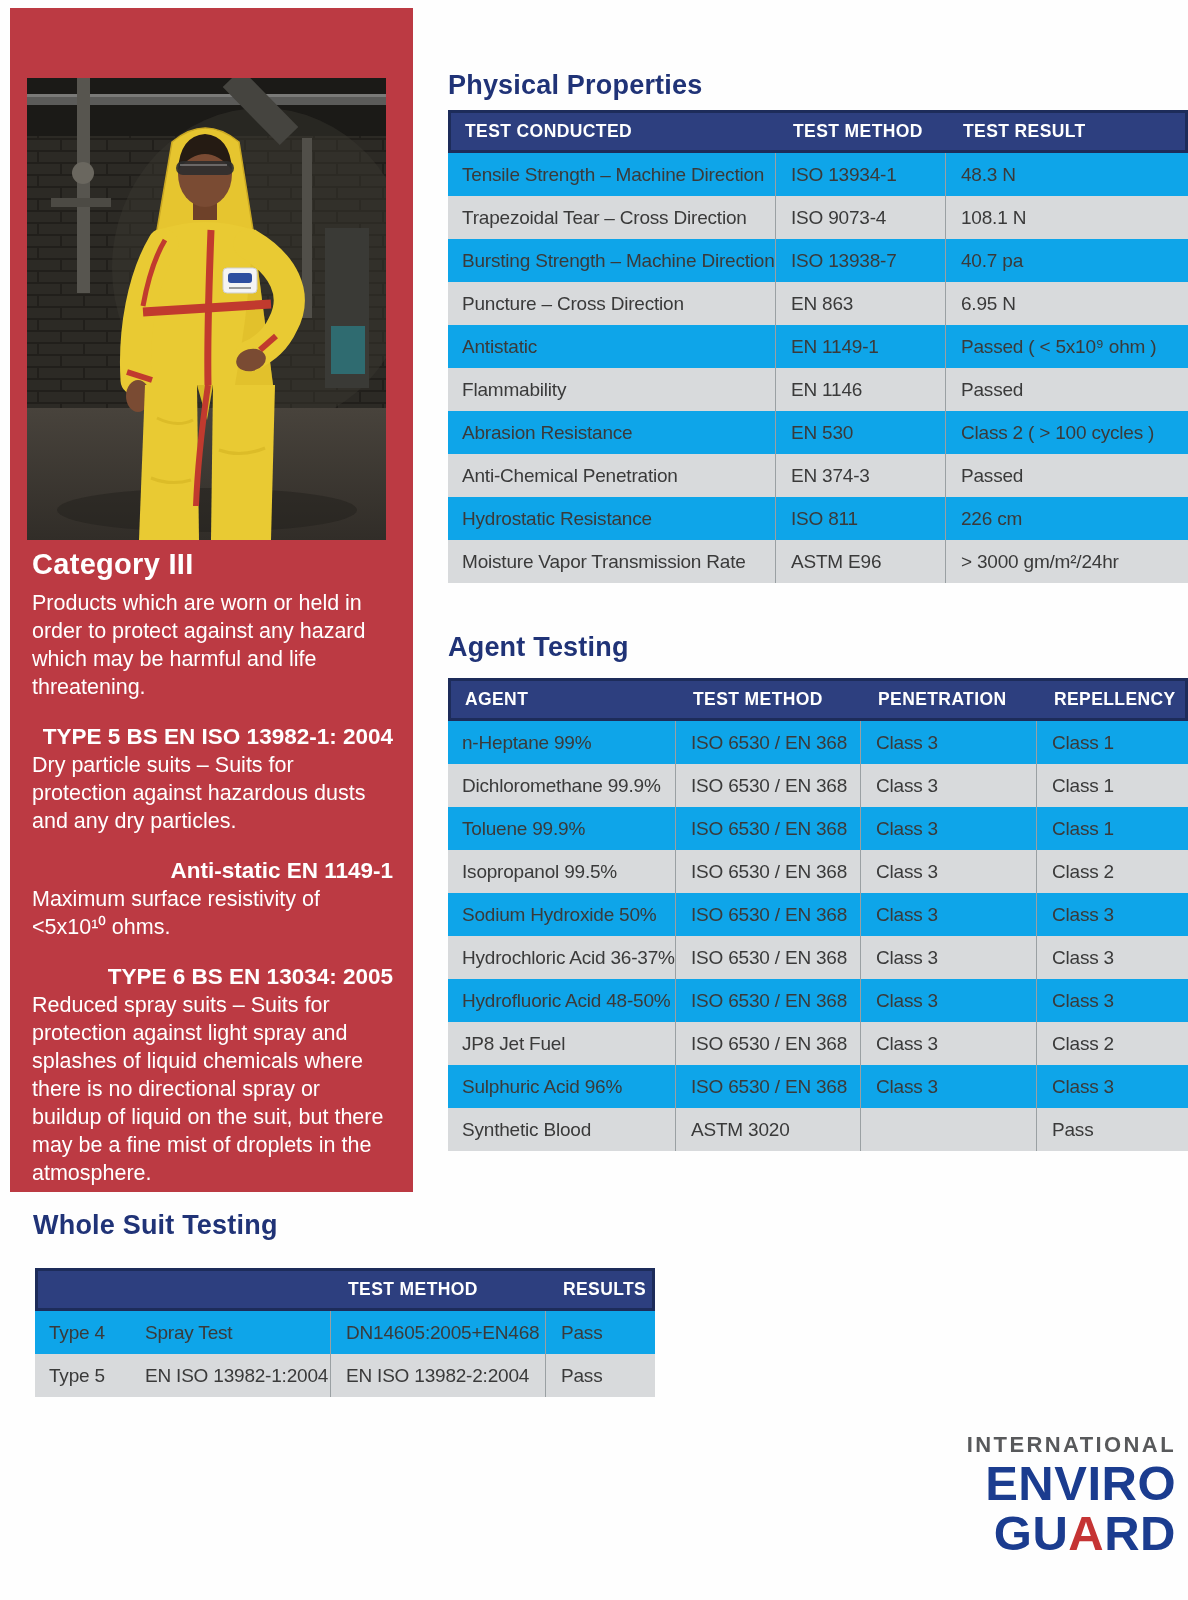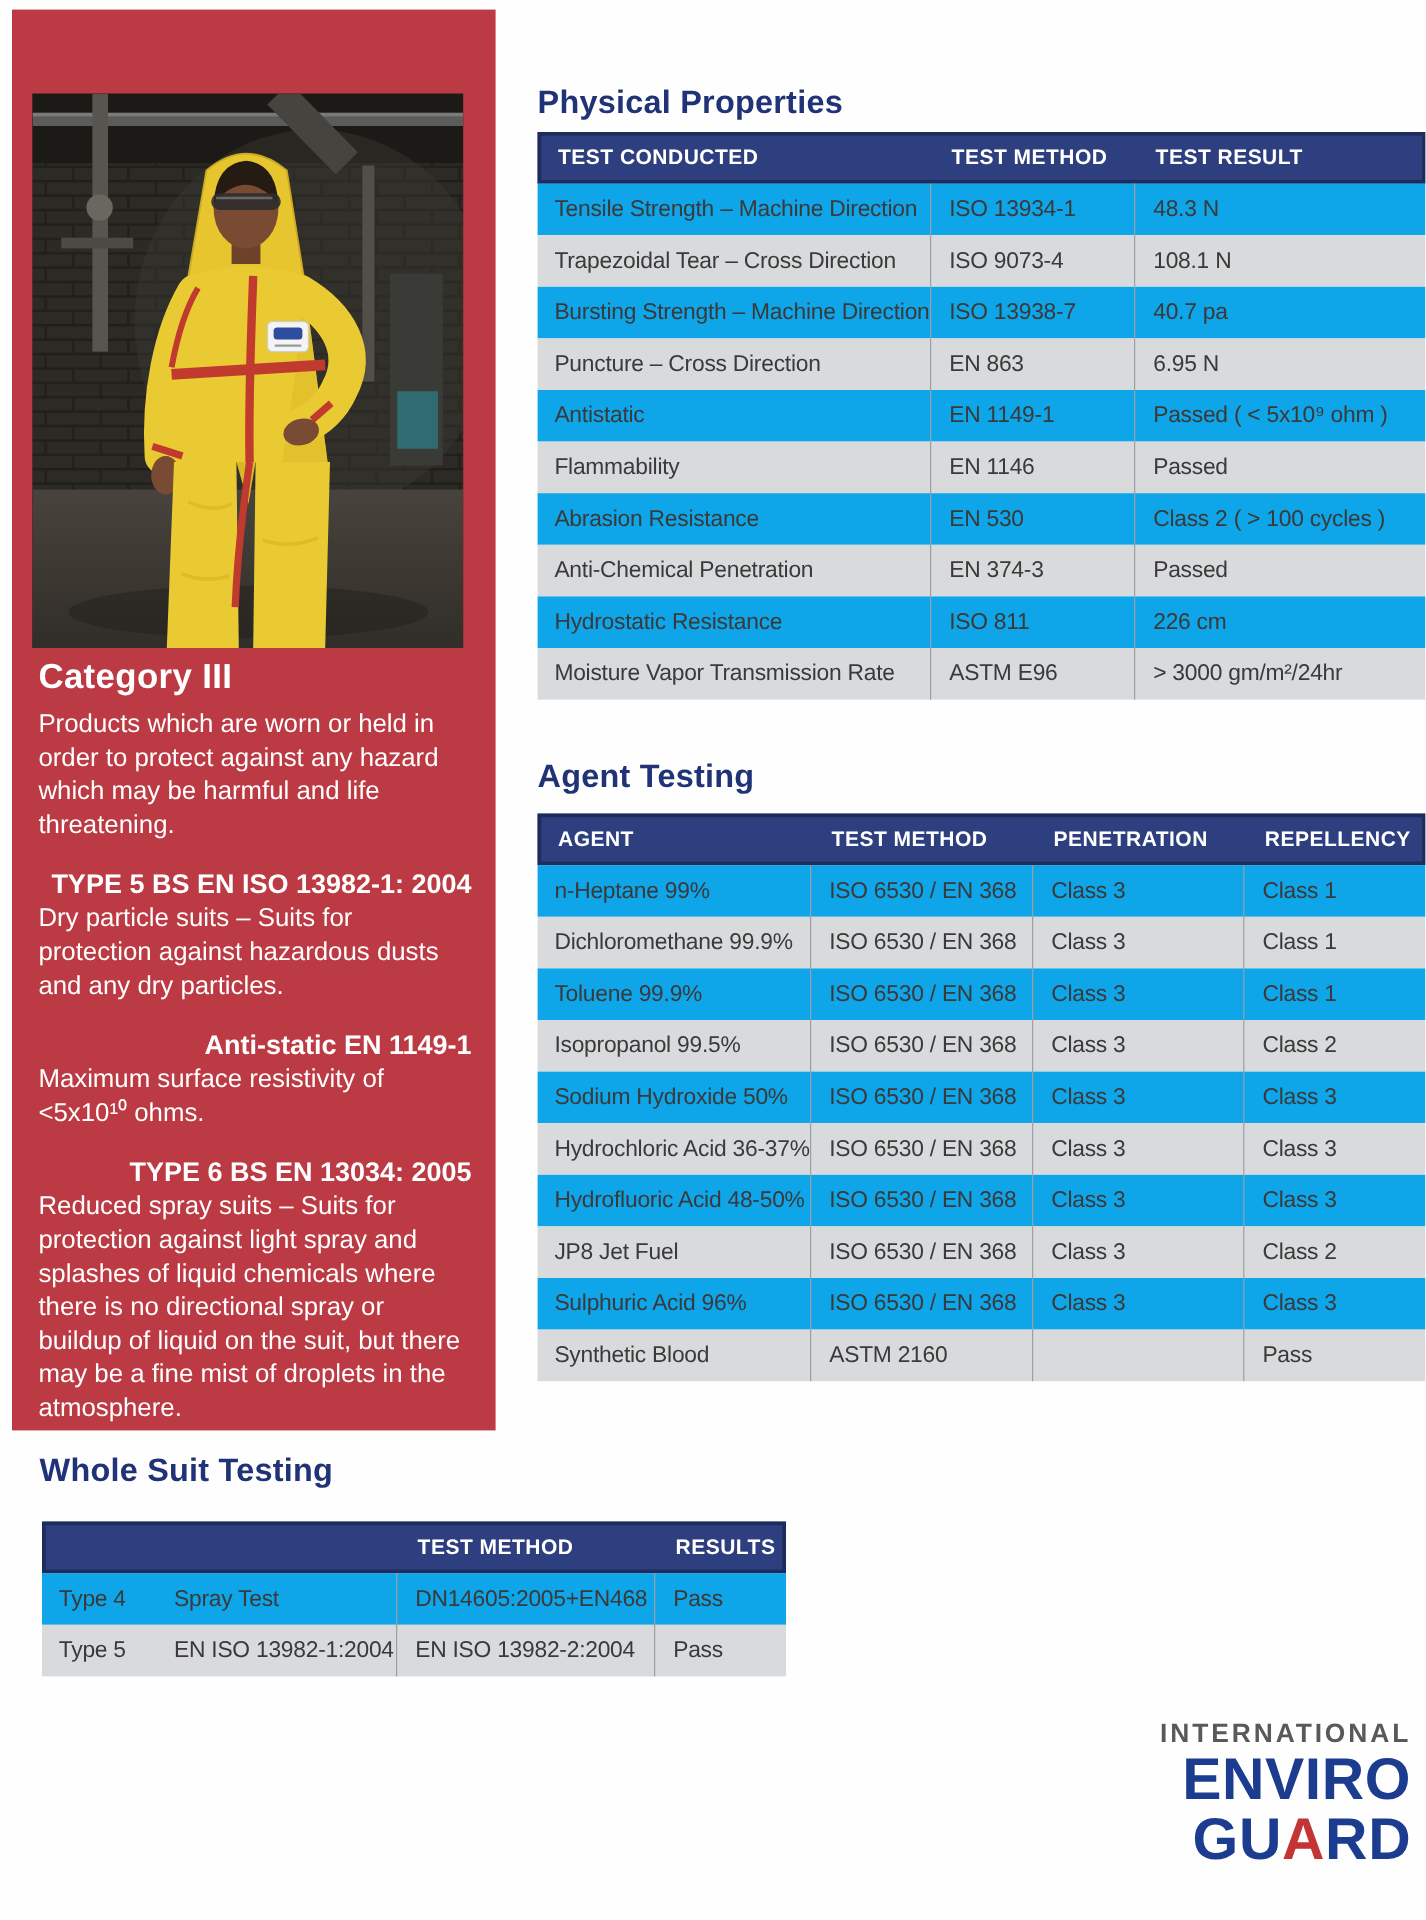--- a/index.html
+++ b/index.html
@@ -275,21 +275,21 @@
 
         <div class="t-row agent-grid">
           <div class="t-cell first">Sulphuric Acid 96%</div>
           <div class="t-cell div">ISO 6530 / EN 368</div>
           <div class="t-cell div">Class 3</div>
           <div class="t-cell div">Class 3</div>
         </div>
 
         <div class="t-row agent-grid">
           <div class="t-cell first">Synthetic Blood</div>
-          <div class="t-cell div">ASTM 2160</div>
+          <div class="t-cell div">ASTM 3020</div>
           <div class="t-cell div"></div>
           <div class="t-cell div">Pass</div>
         </div>
       </div>
   </div>
 
   <div class="sec-title" id="t3-title">Whole Suit Testing</div>
   <div class="table" id="t3">
     <div class="t-header suit-grid">
       <div class="t-cell first"></div>

